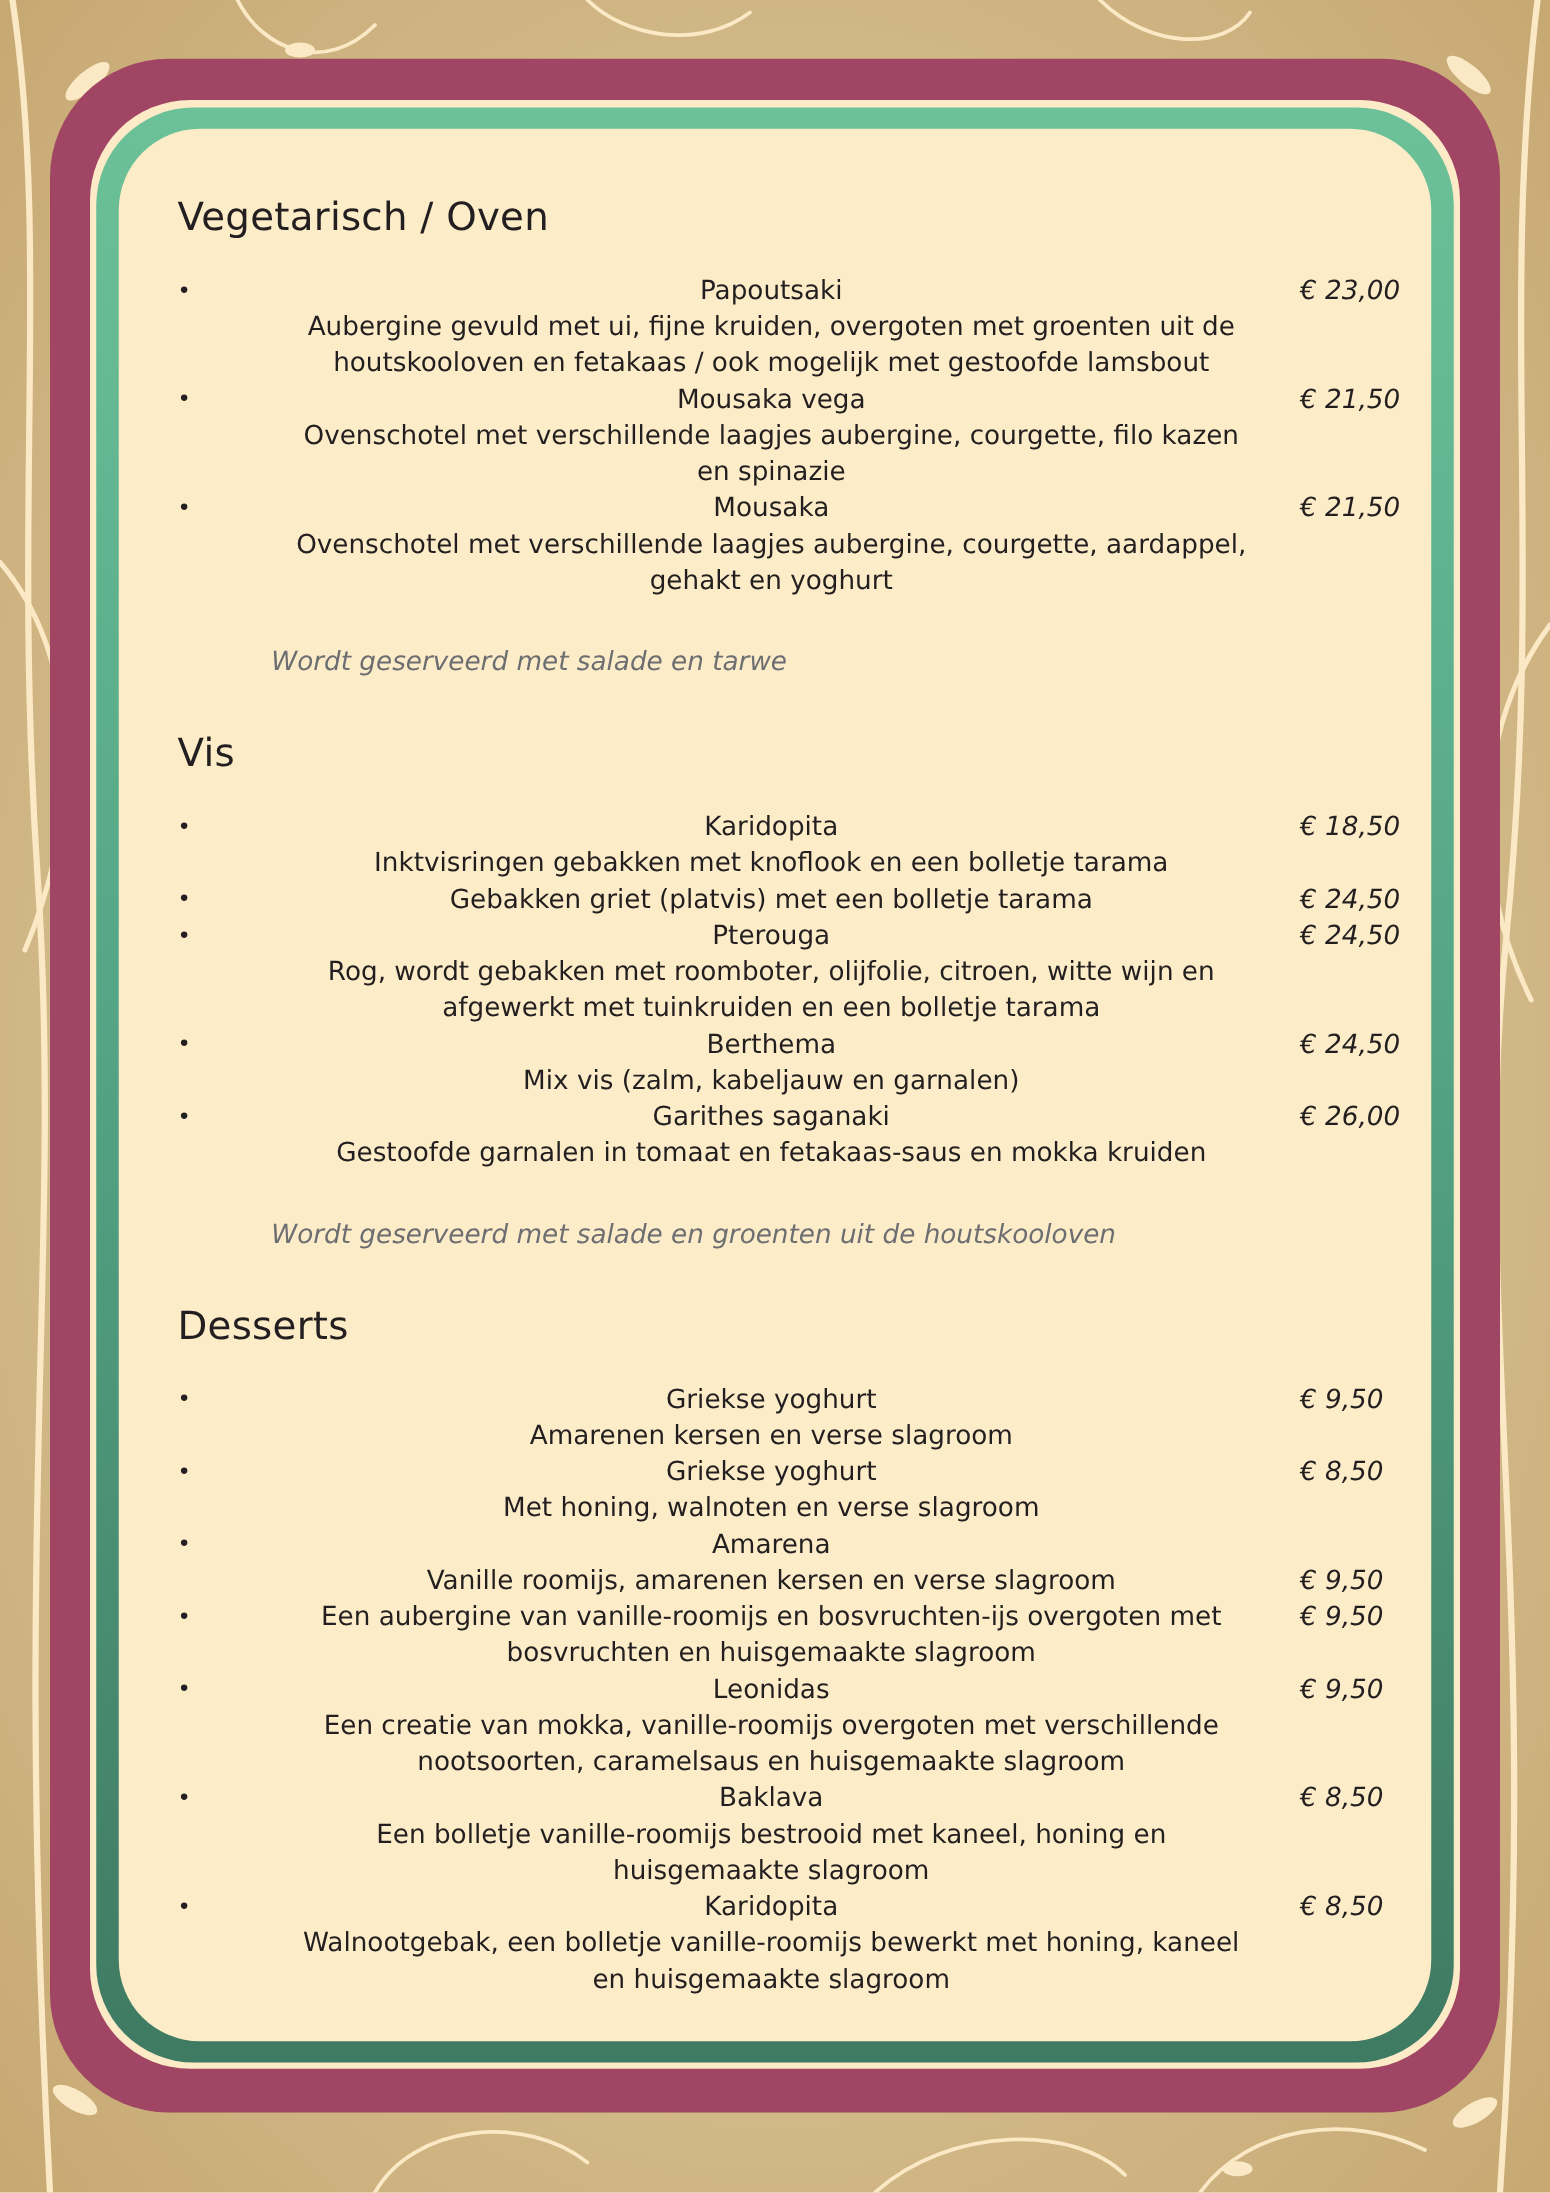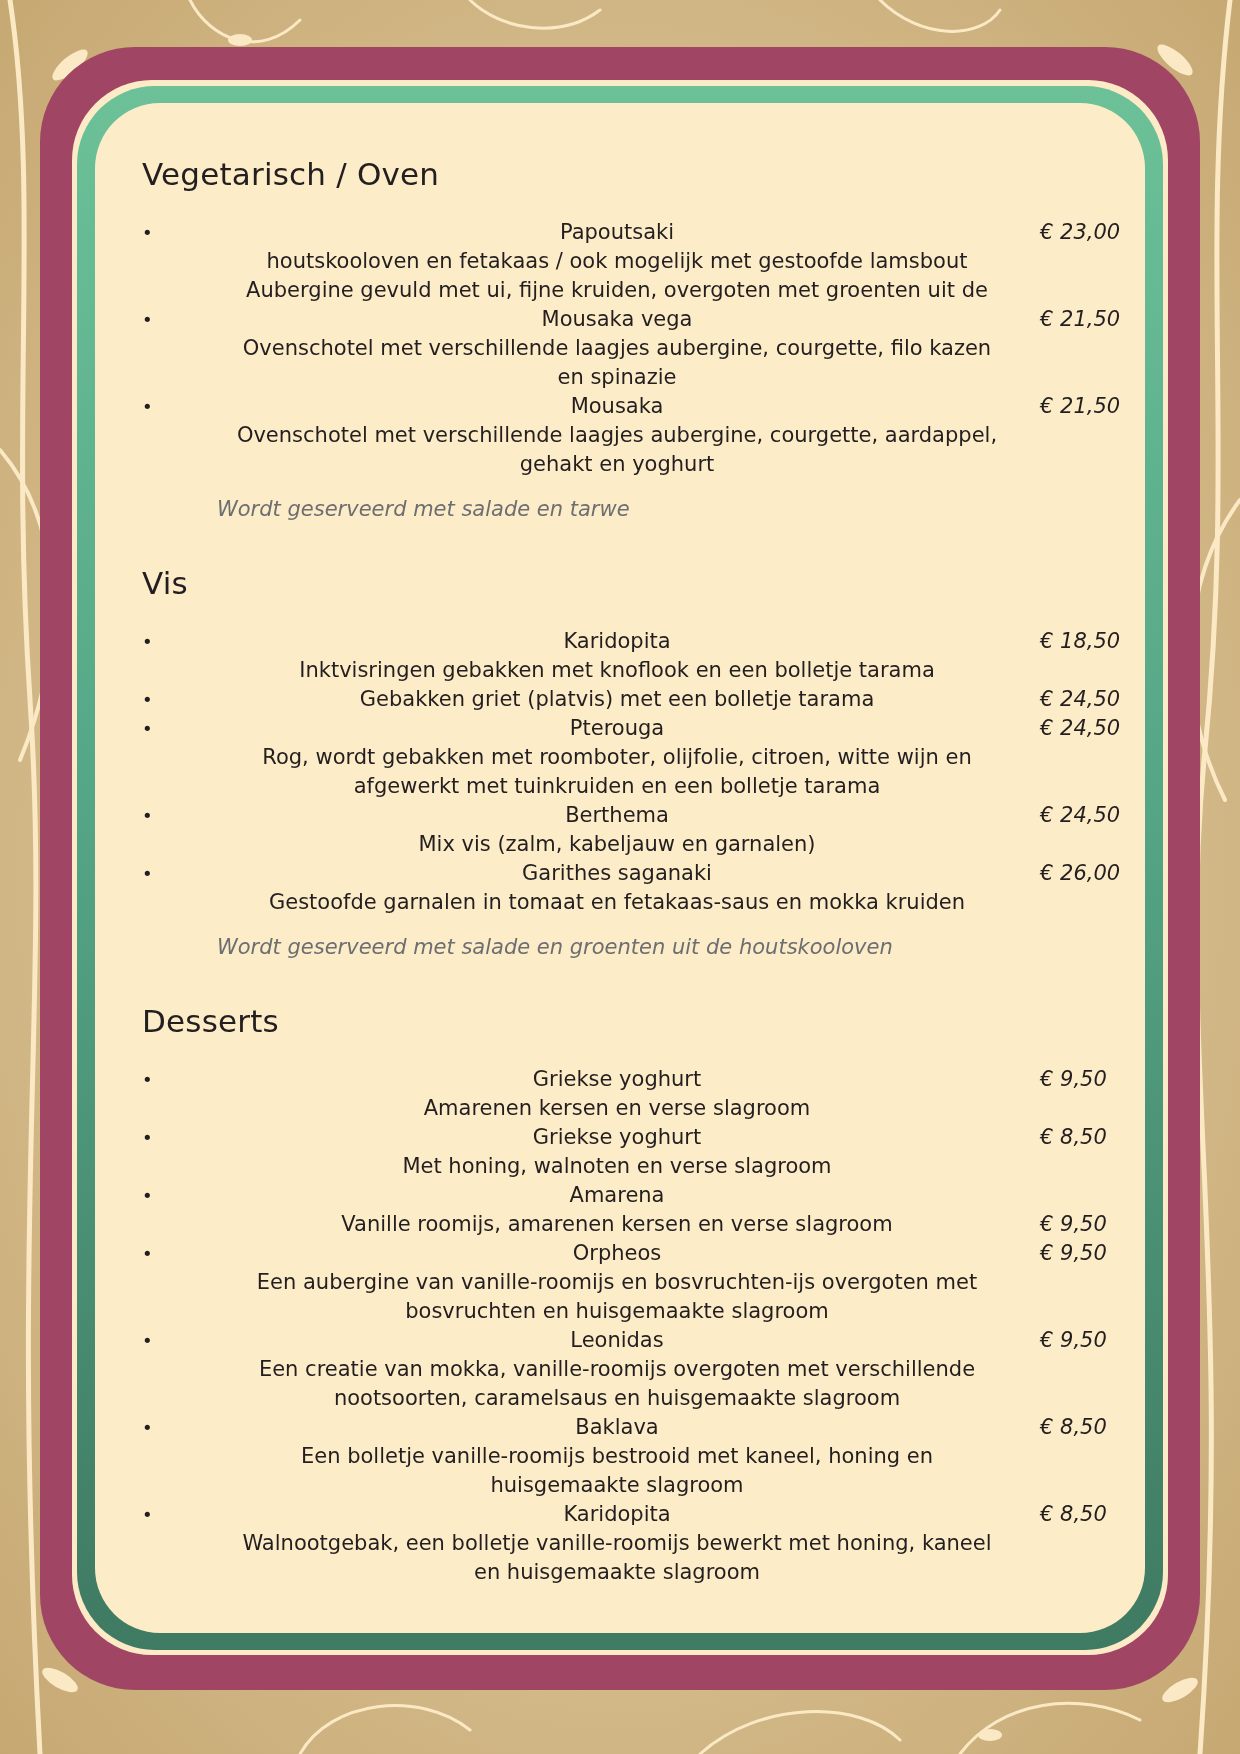--- a/index.html
+++ b/index.html
@@ -28,21 +28,21 @@
   }
   .content { position: absolute; left: 142px; top: 140px; width: 990px; color: #231f20; }
   .section-title { font-size: 31px; font-weight: normal; margin: 0; height: 60px; line-height: 60px; letter-spacing: 0.2px; }
   .section-title.first { margin-top: 4px; }
   .items { margin-top: 14px; }
   .item { position: relative; padding-left: 75px; font-size: 21px; line-height: 29px; }
   .bullet { position: absolute; left: 0; top: 0; width: 12px; font-size: 18px; }
   .name, .desc { display: block; width: 800px; text-align: center; }
   .price { position: absolute; left: 898px; top: 0; white-space: nowrap; font-style: italic; }
   .price.bottom { top: 29px; }
-  .note { padding-left: 75px; margin-top: 16px; height: 58px; font-size: 21px; font-style: italic; color: #6d6e71; line-height: 29px; }
+  .note { padding-left: 75px; margin-top: 36px; height: 58px; font-size: 21px; font-style: italic; color: #6d6e71; line-height: 29px; }
 </style>
 </head>
 <body>
 
 <svg class="swirls" viewBox="0 0 1240 1754" fill="none" stroke="#fbe9c6" stroke-linecap="round">
   <path d="M10 0 C 40 200, 10 400, 30 700 S 10 1200, 40 1754" stroke-width="5"></path>
   <path d="M0 450 C 60 520, 70 640, 20 760" stroke-width="4"></path>
   <path d="M1230 0 C 1200 250, 1235 450, 1205 750 S 1235 1250, 1200 1754" stroke-width="5"></path>
   <path d="M1240 500 C 1180 580, 1175 700, 1225 800" stroke-width="4"></path>
   <path d="M190 0 C 210 40, 260 60, 300 20" stroke-width="3"></path>
@@ -68,22 +68,22 @@
 
 <div class="content">
 
   <section>
     <h2 class="section-title first">Vegetarisch / Oven</h2>
     <div class="items">
       <div class="item">
         <span class="bullet">•</span>
         <span class="name">Papoutsaki</span>
         <span class="price">€ 23,00</span>
+        <span class="desc">Aubergine gevuld met ui, fijne kruiden, overgoten met groenten uit de</span>
         <span class="desc">houtskooloven en fetakaas / ook mogelijk met gestoofde lamsbout</span>
-        <span class="desc">Aubergine gevuld met ui, fijne kruiden, overgoten met groenten uit de</span>
       </div>
       <div class="item">
         <span class="bullet">•</span>
         <span class="name">Mousaka vega</span>
         <span class="price">€ 21,50</span>
         <span class="desc">Ovenschotel met verschillende laagjes aubergine, courgette, filo kazen</span>
         <span class="desc">en spinazie</span>
       </div>
       <div class="item">
         <span class="bullet">•</span>
@@ -149,21 +149,20 @@
         <span class="desc">Met honing, walnoten en verse slagroom</span>
       </div>
       <div class="item">
         <span class="bullet">•</span>
         <span class="name">Amarena</span>
         <span class="price bottom">€ 9,50</span>
         <span class="desc">Vanille roomijs, amarenen kersen en verse slagroom</span>
       </div>
       <div class="item">
         <span class="bullet">•</span>
-        <span class="name">Orpheos</span>
         <span class="price">€ 9,50</span>
         <span class="desc">Een aubergine van vanille-roomijs en bosvruchten-ijs overgoten met</span>
         <span class="desc">bosvruchten en huisgemaakte slagroom</span>
       </div>
       <div class="item">
         <span class="bullet">•</span>
         <span class="name">Leonidas</span>
         <span class="price">€ 9,50</span>
         <span class="desc">Een creatie van mokka, vanille-roomijs overgoten met verschillende</span>
         <span class="desc">nootsoorten, caramelsaus en huisgemaakte slagroom</span>

